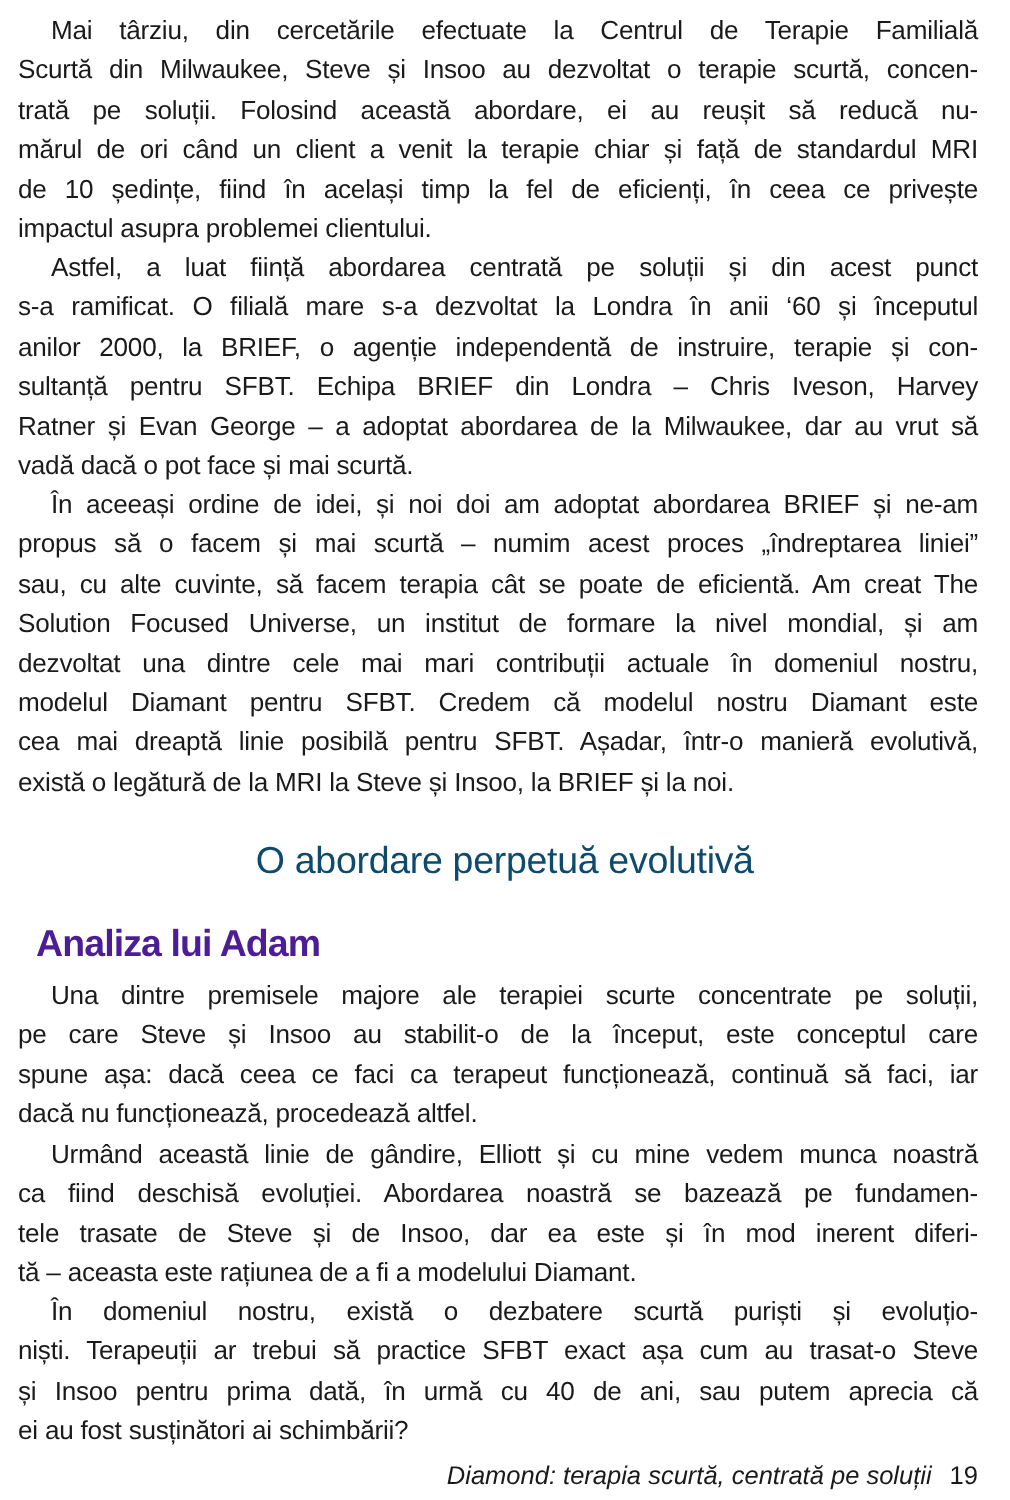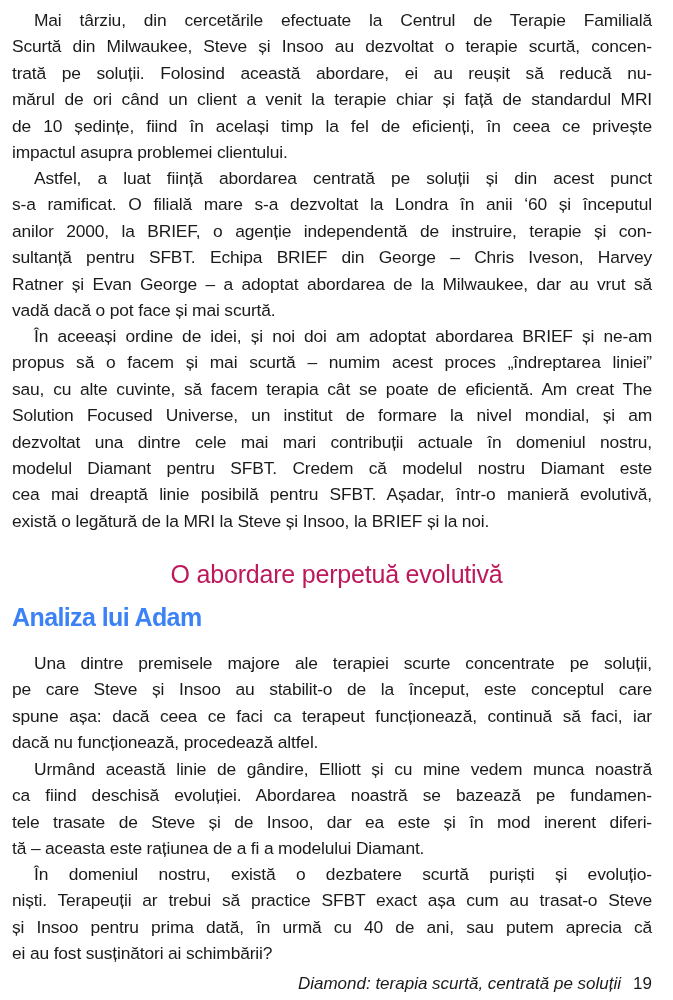--- a/index.html
+++ b/index.html
@@ -7,23 +7,23 @@
          font-family:"Liberation Sans", sans-serif; }
   .page { position:absolute; left:0; top:0; width:673px; height:836px; }
   .block { position:absolute; left:12px; width:640px; }
   .para { margin:0; font-size:17.4px; line-height:26.4px; text-align:justify; text-indent:22px;
           letter-spacing:-0.15px; word-spacing:0px; }
   .para .ln { display:block; text-align:justify; text-align-last:justify; white-space:nowrap; }
   .para .ln.last { text-align-last:left; }
   .para .ln.first { text-indent:22px; }
   .ln { text-indent:0; }
   .title { position:absolute; left:0; width:673px; top:560px; text-align:center; font-size:25px;
-           font-weight:normal; margin:0; letter-spacing:-0.2px; color:#be185d; }
-  .subtitle { position:absolute; left:12px; top:603px; font-size:25px; font-weight:bold; margin:0;
-              letter-spacing:-0.6px; color:#3b82f6; }
+           font-weight:normal; margin:0; letter-spacing:-0.2px; color:#0c4a6e; }
+  .subtitle { position:absolute; left:12px; top:603px; font-size:25px; font-weight:bold; margin:12px;
+              letter-spacing:-0.6px; color:#4c1d95; }
   .footer { position:absolute; right:21px; top:974px; font-size:17px; }
   .footer .runhead { font-style:italic; }
   .footer .pnum { font-weight:normal; margin-left:12px; }
 </style>
 </head>
 <body>
 
 <div class="page">
 
   <div class="block" style="top:7px;">
@@ -35,21 +35,21 @@
       <span class="ln">de 10 ședințe, fiind în același timp la fel de eficienți, în ceea ce privește</span>
       <span class="ln last">impactul asupra problemei clientului.</span>
     </p>
   </div>
 
   <div class="block" style="top:165px;">
     <p class="para">
       <span class="ln first">Astfel, a luat ființă abordarea centrată pe soluții și din acest punct</span>
       <span class="ln">s-a ramificat. O filială mare s-a dezvoltat la Londra în anii ‘60 și începutul</span>
       <span class="ln">anilor 2000, la BRIEF, o agenție independentă de instruire, terapie și con-</span>
-      <span class="ln">sultanță pentru SFBT. Echipa BRIEF din George – Chris Iveson, Harvey</span>
+      <span class="ln">sultanță pentru SFBT. Echipa BRIEF din Londra – Chris Iveson, Harvey</span>
       <span class="ln">Ratner și Evan George – a adoptat abordarea de la Milwaukee, dar au vrut să</span>
       <span class="ln last">vadă dacă o pot face și mai scurtă.</span>
     </p>
   </div>
 
   <div class="block" style="top:323px;">
     <p class="para">
       <span class="ln first">În aceeași ordine de idei, și noi doi am adoptat abordarea BRIEF și ne-am</span>
       <span class="ln">propus să o facem și mai scurtă – numim acest proces „îndreptarea liniei”</span>
       <span class="ln">sau, cu alte cuvinte, să facem terapia cât se poate de eficientă. Am creat The</span>

